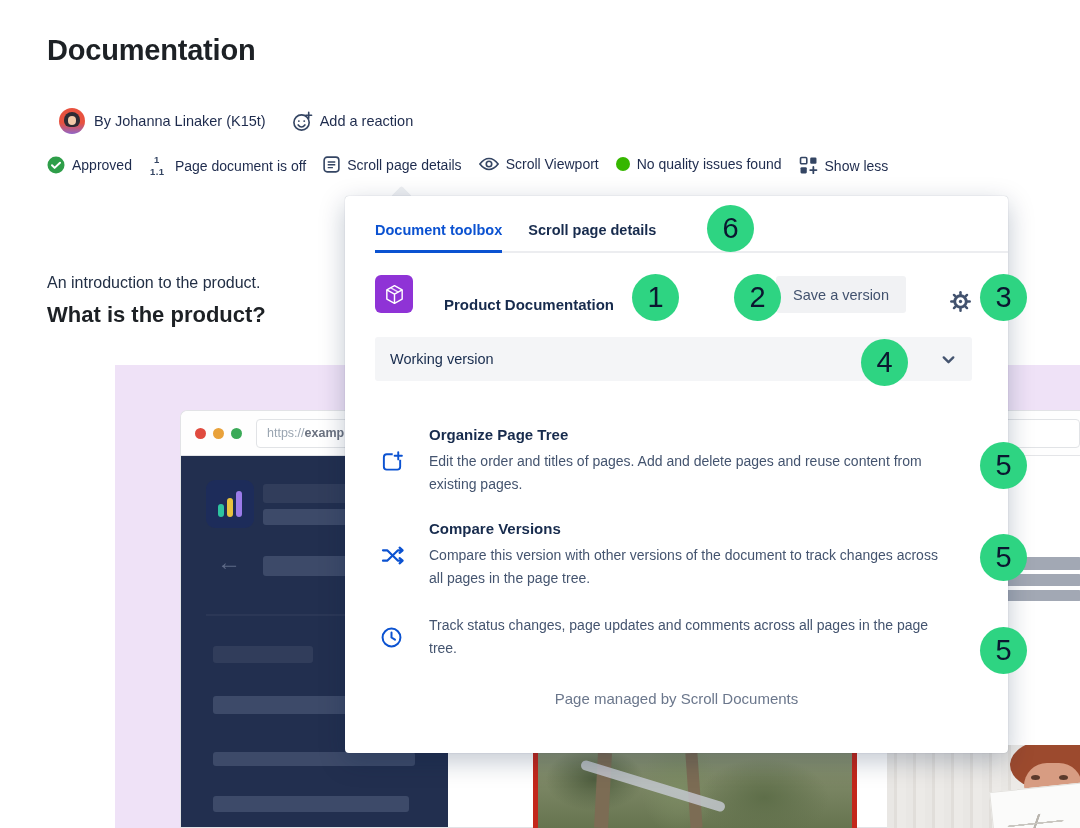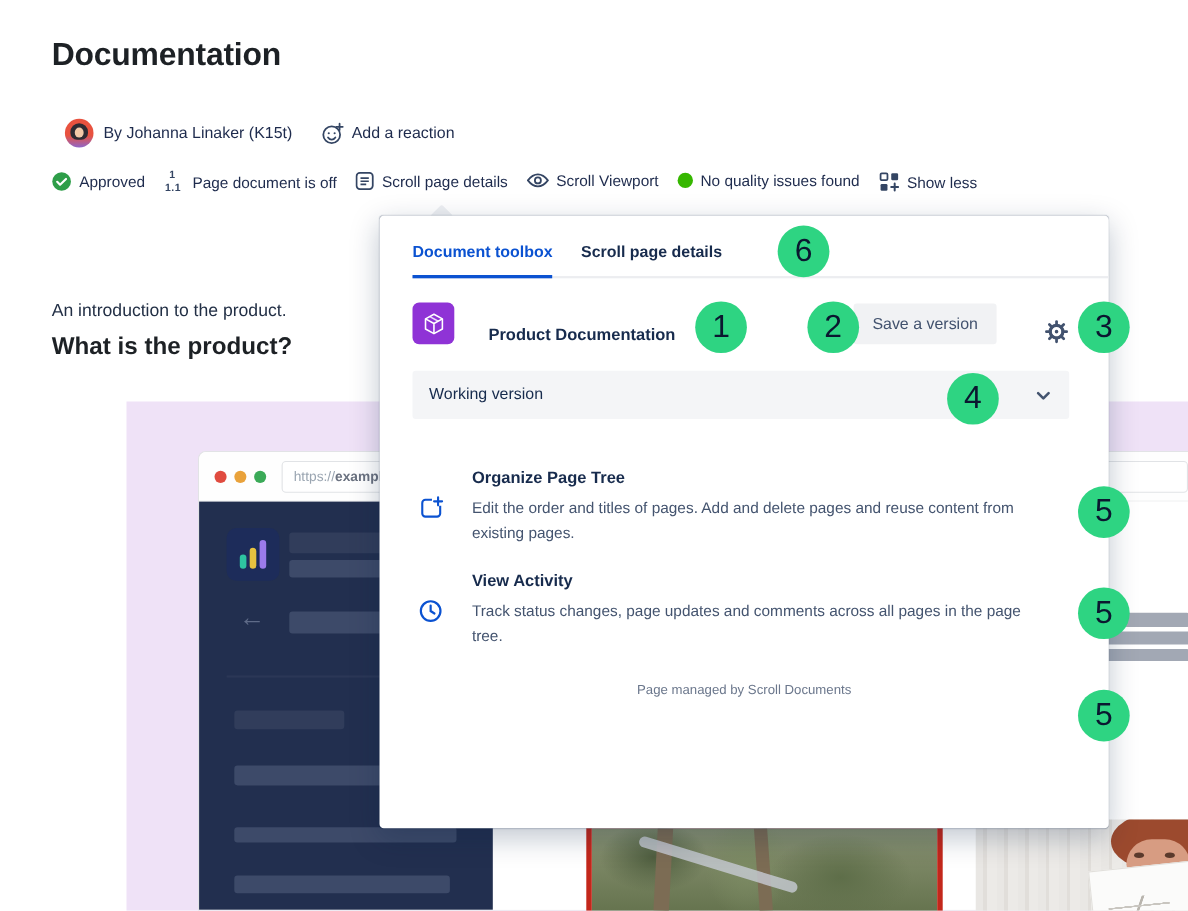--- a/index.html
+++ b/index.html
@@ -90,21 +90,21 @@
   .save-btn{height:37px;padding:0 17px;background:#F1F2F4;border:none;border-radius:3px;font-size:14.5px;color:#42526E;font-family:inherit;cursor:pointer;display:flex;align-items:center;}
   .gear-btn{margin-left:24px;background:none;border:none;cursor:pointer;display:flex;align-items:center;padding:0;}
   .version-select{margin:24px 36px 0 30px;height:44px;background:#F4F5F7;border-radius:3px;display:flex;align-items:center;padding:0 15px;cursor:pointer;}
   .version-label{font-size:14.5px;color:var(--navy-text);}
   .version-spacer{flex:1;}
   .pp-items{margin:45px 36px 0 36px;}
   .pp-item{display:flex;margin-bottom:24px;cursor:pointer;}
   .pp-item .ic{width:24px;margin-right:24px;flex:0 0 auto;padding-top:1px;}
   .pp-item-title{font-size:15px;font-weight:700;color:var(--navy-text);margin-bottom:7px;}
   .pp-item-desc{font-size:14px;line-height:23px;color:var(--muted-text);max-width:524px;}
-  .pp-footer{margin-top:30px;text-align:center;font-size:12px;color:#6B778C;}
+  .pp-footer{margin-top:30px;text-align:center;font-size:15px;color:#6B778C;}
   
   .badge{position:absolute;width:47px;height:47px;border-radius:50%;background:var(--green);z-index:30;
     display:flex;align-items:center;justify-content:center;font-size:29px;color:#0B1730;}
   .badge.b1{left:632px;top:274px;} .badge.b2{left:734px;top:274px;} .badge.b3{left:980px;top:274px;}
   .badge.b4{left:861px;top:339px;} .badge.b6{left:707px;top:205px;}
   .badge.b5a{left:980px;top:442px;} .badge.b5b{left:980px;top:534px;} .badge.b5c{left:980px;top:627px;}
   .ico{display:inline-flex;align-items:center;flex:0 0 auto;}
 </style>
 </head>
 <body>
@@ -290,27 +290,39 @@
           <path d="M18 2.2v7.6M14.2 6h7.6" stroke="#0B52D1" stroke-width="2" stroke-linecap="round"></path>
         </svg>
       </span>
       <span>
         <div class="pp-item-title">Organize Page Tree</div>
         <div class="pp-item-desc">Edit the order and titles of pages. Add and delete pages and reuse content from existing pages.</div>
       </span>
     </div>
     <div class="pp-item">
       <span class="ic ico">
+        <svg width="24" height="21" viewBox="0 0 24 20" fill="none" stroke="#0B52D1" stroke-width="2.2" stroke-linecap="round" stroke-linejoin="round">
+          <path d="M2 4.8h4.2L17 15.2h3.2"></path>
+          <path d="M2 15.2h4.2L17 4.8h3.2"></path>
+          <path d="M18.6 2.2l3 2.6-3 2.6M18.6 12.6l3 2.6-3 2.6"></path>
+        </svg>
+      </span>
+      <span>
+        <div class="pp-item-title">Compare Versions</div>
+        <div class="pp-item-desc">Compare this version with other versions of the document to track changes across all pages in the page tree.</div>
+      </span>
+    </div>
+    <div class="pp-item">
+      <span class="ic ico">
         <svg width="21" height="21" viewBox="0 0 20 20" fill="none" stroke="#0B52D1" stroke-width="1.9">
           <circle cx="10" cy="10" r="8.5"></circle>
           <path d="M10 5.3V10l3.3 2.1" stroke-linecap="round"></path>
         </svg>
       </span>
       <span>
-        <div class="pp-item-title">View Activity</div>
         <div class="pp-item-desc">Track status changes, page updates and comments across all pages in the page tree.</div>
       </span>
     </div>
   </div>
 
   <div class="pp-footer">Page managed by Scroll Documents</div>
 </div>
 
 <div class="badge b1">1</div>
 <div class="badge b2">2</div>

